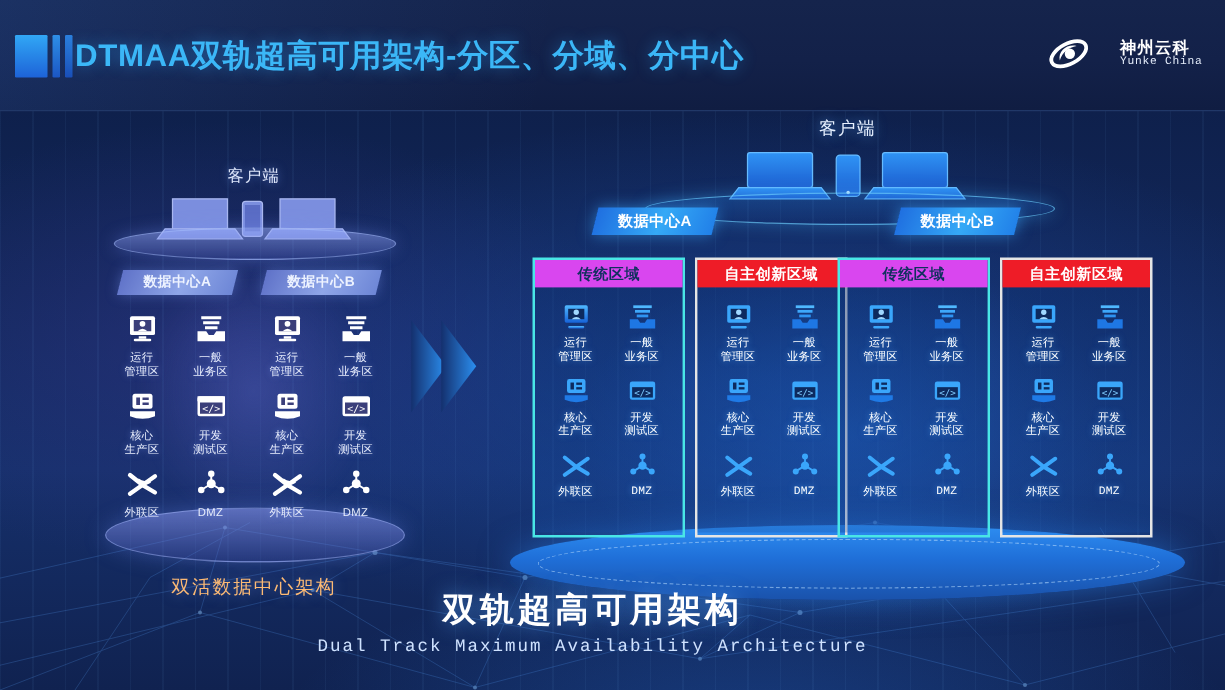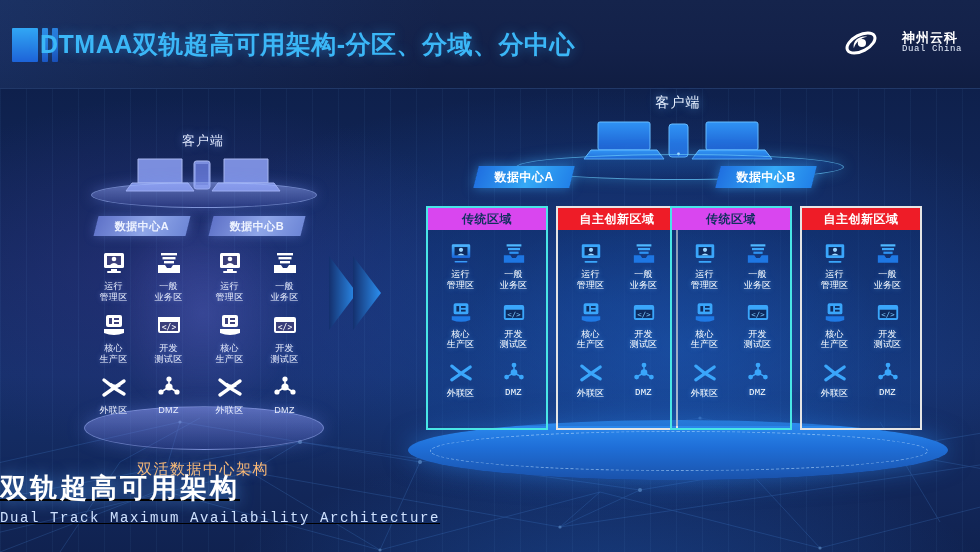--- a/index.html
+++ b/index.html
@@ -45,21 +45,21 @@
   .header-sheen{
     position:absolute;inset:0;
     background:linear-gradient(100deg, rgba(60,120,220,.16) 0%, rgba(20,40,90,0) 45%);
   }
   .hdr-marks{position:absolute;left:12px;top:28px;display:flex;align-items:flex-end;gap:4px;}
   .hm{border-radius:1px;}
   .hm.wide{width:26px;height:34px;background:linear-gradient(180deg,#31a7f5,#1d63d8);}
   .hm.thin{width:6px;height:34px;background:linear-gradient(180deg,#2e8fe6,#1b56c4);}
   .hm.thin2{width:6px;height:34px;background:linear-gradient(180deg,#2b7fdd,#1a4fb8);}
   .hdr-title{
-    position:absolute;left:40px;top:28px;
+    position:absolute;left:60px;top:28px;
     font-size:25px;font-weight:bold;letter-spacing:.5px;
     color:#3bb7f7;white-space:nowrap;
     text-shadow:0 0 12px rgba(50,170,255,.45);
   }
   .logo{position:absolute;right:18px;top:26px;display:flex;align-items:center;gap:23px;}
   .logo-mark{width:36px;height:34px;}
   .logo-txt{display:flex;flex-direction:column;line-height:1.05;}
   .logo-cn{font-size:13px;font-weight:bold;color:#ffffff;letter-spacing:1px;}
   .logo-en{font-size:9px;color:#e6eefc;letter-spacing:.6px;font-family:"Liberation Mono","DejaVu Sans Mono",monospace;}
 
@@ -170,21 +170,21 @@
   .p1{left:28px;} .p2{left:158px;} .p3{left:272px;} .p4{left:402px;}
 
   .rzrow{display:flex;justify-content:space-around;margin-bottom:8px;}
   .rzcell{width:48px;text-align:center;}
   .rzicon{height:28px;display:flex;align-items:center;justify-content:center;}
   .rzlab{font-size:9px;color:#ffffff;line-height:1.2;margin-top:2px;letter-spacing:.2px;
          text-shadow:0 0 5px rgba(80,170,255,.75);}
   .rzlab.dmz{font-family:"Liberation Mono","DejaVu Sans Mono",monospace;font-size:9px;}
 
   
-  .bottom-cap{position:absolute;left:0;top:470px;width:948px;text-decoration:underline;}
+  .bottom-cap{position:absolute;left:0;top:470px;width:948px;text-align:center;}
   .bc-cn{font-size:27px;font-weight:bold;color:#ffffff;letter-spacing:3px;
          text-shadow:0 0 16px rgba(90,170,255,.65);}
   .bc-en{font-size:14px;color:#cfe2ff;letter-spacing:1.6px;margin-top:4px;
          font-family:"Liberation Mono","DejaVu Sans Mono",monospace;}
 </style>
 </head>
 <body>
 
 <div class="stage">
 
@@ -233,21 +233,21 @@
     <div class="hdr-title">DTMAA双轨超高可用架构-分区、分域、分中心</div>
 
     <div class="logo">
       <svg class="logo-mark" viewBox="0 0 40 38">
         <ellipse cx="20" cy="19" rx="17" ry="9" transform="rotate(-28 20 19)" fill="none" stroke="#ffffff" stroke-width="3.4"></ellipse>
         <path d="M12 25 C10 16, 19 10, 27 12 C20 13, 14 18, 12 25 Z" fill="#ffffff"></path>
         <circle cx="21" cy="19" r="4.6" fill="#ffffff"></circle>
       </svg>
       <div class="logo-txt">
         <div class="logo-cn">神州云科</div>
-        <div class="logo-en">Dual China</div>
+        <div class="logo-en">Yunke China</div>
       </div>
     </div>
   </div>
 
   <div class="left-group">
     <div class="lg-glow"></div>
 
     <div class="client-label">客户端</div>
 
     <svg class="left-devices" viewBox="0 0 250 44">

